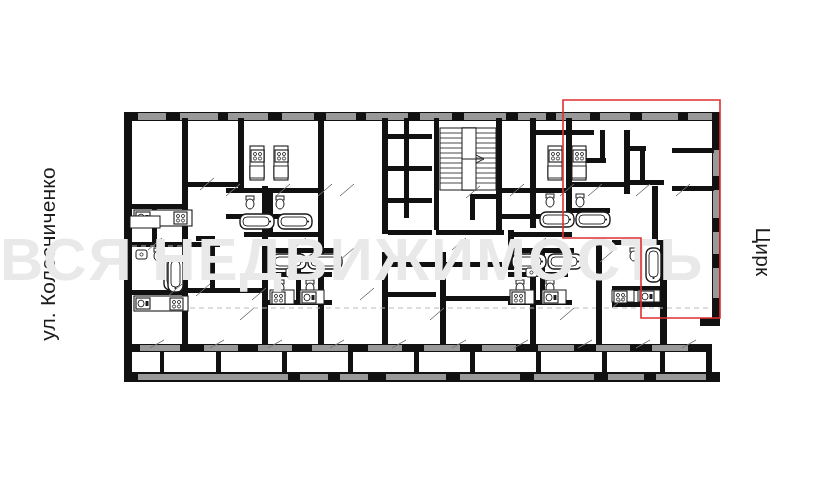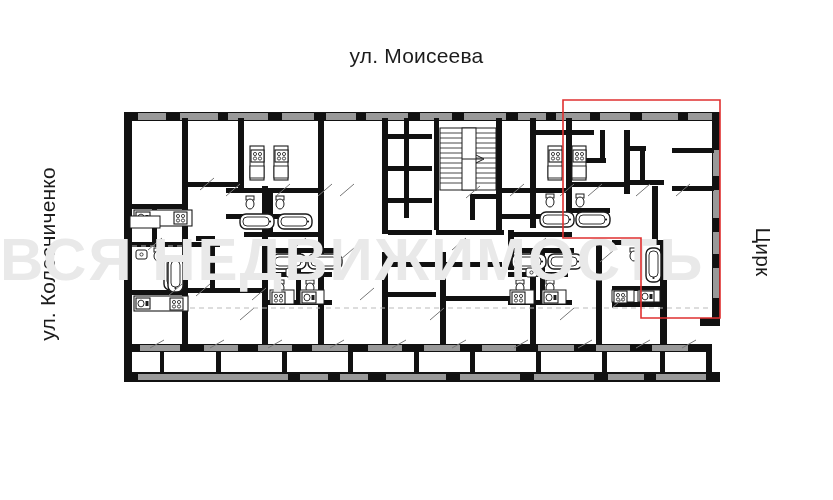--- a/index.html
+++ b/index.html
@@ -89,21 +89,20 @@
     z-index: 5;
   }
 </style>
 </head>
 <body>
 
 <div id="root" style="background: rgb(255, 255, 255);">
 
   <div id="watermark" style="color: rgb(233, 233, 233);">ВСЯ НЕДВИЖИМОСТЬ</div>
 
-  <div class="street-label" id="label-top">ул. Моисеева</div>
   <div class="street-label" id="label-left">ул. Колесниченко</div>
   <div class="street-label" id="label-right">Цирк</div>
 
   <svg id="plan-svg" viewBox="0 0 833 500">
     <defs>
       <g id="tub">
         <rect x="0" y="0" width="34" height="15" rx="6" ry="6" fill="#ffffff" stroke="#1a1a1a" stroke-width="1.4"></rect>
         <rect x="3" y="3" width="26" height="9" rx="4" ry="4" fill="#ffffff" stroke="#1a1a1a" stroke-width="0.9"></rect>
         <circle cx="30" cy="7.5" r="1.1" fill="#1a1a1a"></circle>
       </g>

